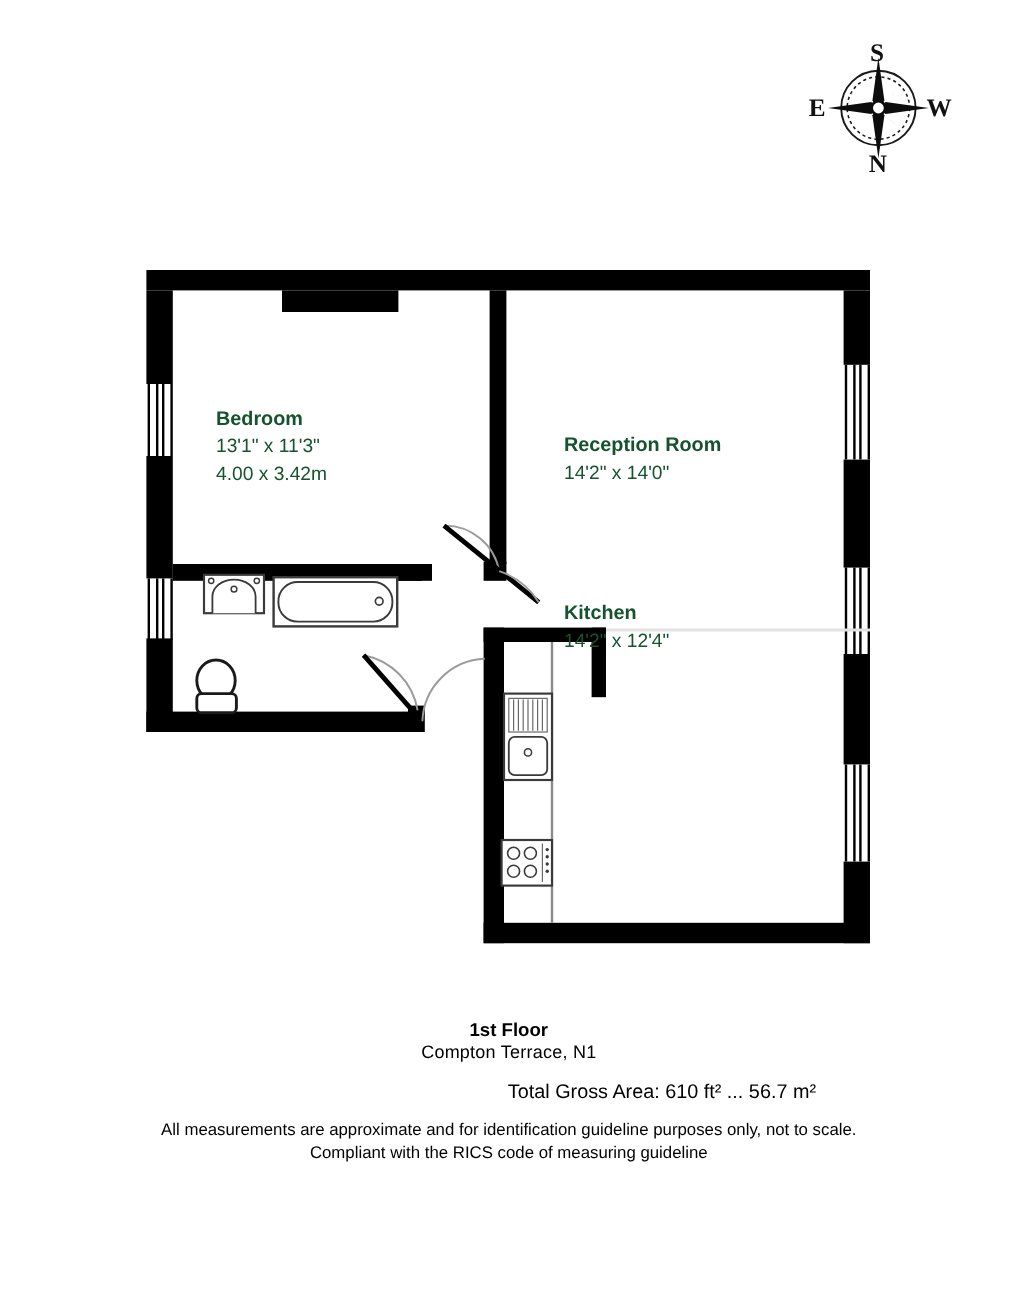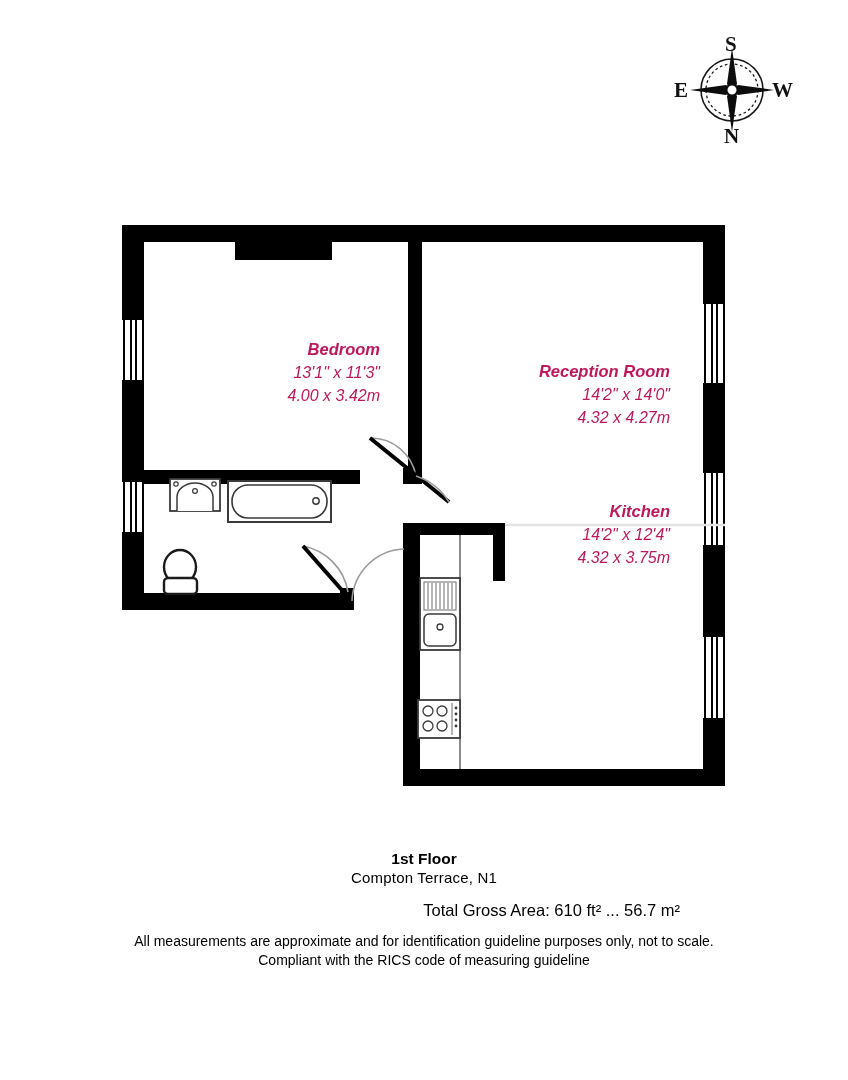--- a/index.html
+++ b/index.html
@@ -44,24 +44,23 @@
     color: #111111;
   }
   .compass-label.n { left: 52px; top: 92px; }
   .compass-label.s { left: 53px; top: 0px; }
   .compass-label.e { left: 2px;  top: 46px; }
   .compass-label.w { left: 100px; top: 46px; }
 
   
   .room-label {
     position: absolute;
-    text-align: right;
-    color: #be185d;
+    text-align: left;
+    color: #14532d;
     line-height: 23px;
-    font-style: italic;
   }
   .room-label .rl-name {
     font-size: 16.5px;
     font-weight: bold;
     display: block;
     white-space: nowrap;
   }
   .room-label .rl-ft {
     font-size: 16px;
     font-weight: normal;
@@ -300,27 +299,25 @@
 
   <div class="room-label" id="room-bedroom">
     <span class="rl-name">Bedroom</span>
     <span class="rl-ft">13'1" x 11'3"</span>
     <span class="rl-m">4.00 x 3.42m</span>
   </div>
 
   <div class="room-label" id="room-reception">
     <span class="rl-name">Reception Room</span>
     <span class="rl-ft">14'2" x 14'0"</span>
-    <span class="rl-m">4.32 x 4.27m</span>
   </div>
 
   <div class="room-label" id="room-kitchen">
     <span class="rl-name">Kitchen</span>
     <span class="rl-ft">14'2" x 12'4"</span>
-    <span class="rl-m">4.32 x 3.75m</span>
   </div>
 
   <div class="floor-title">1st Floor</div>
   <div class="address">Compton Terrace, N1</div>
   <div class="area">Total Gross Area: 610 ft² ... 56.7 m²</div>
   <div class="disclaimer">
     <span>All measurements are approximate and for identification guideline purposes only, not to scale.</span>
     <span>Compliant with the RICS code of measuring guideline</span>
   </div>
 

